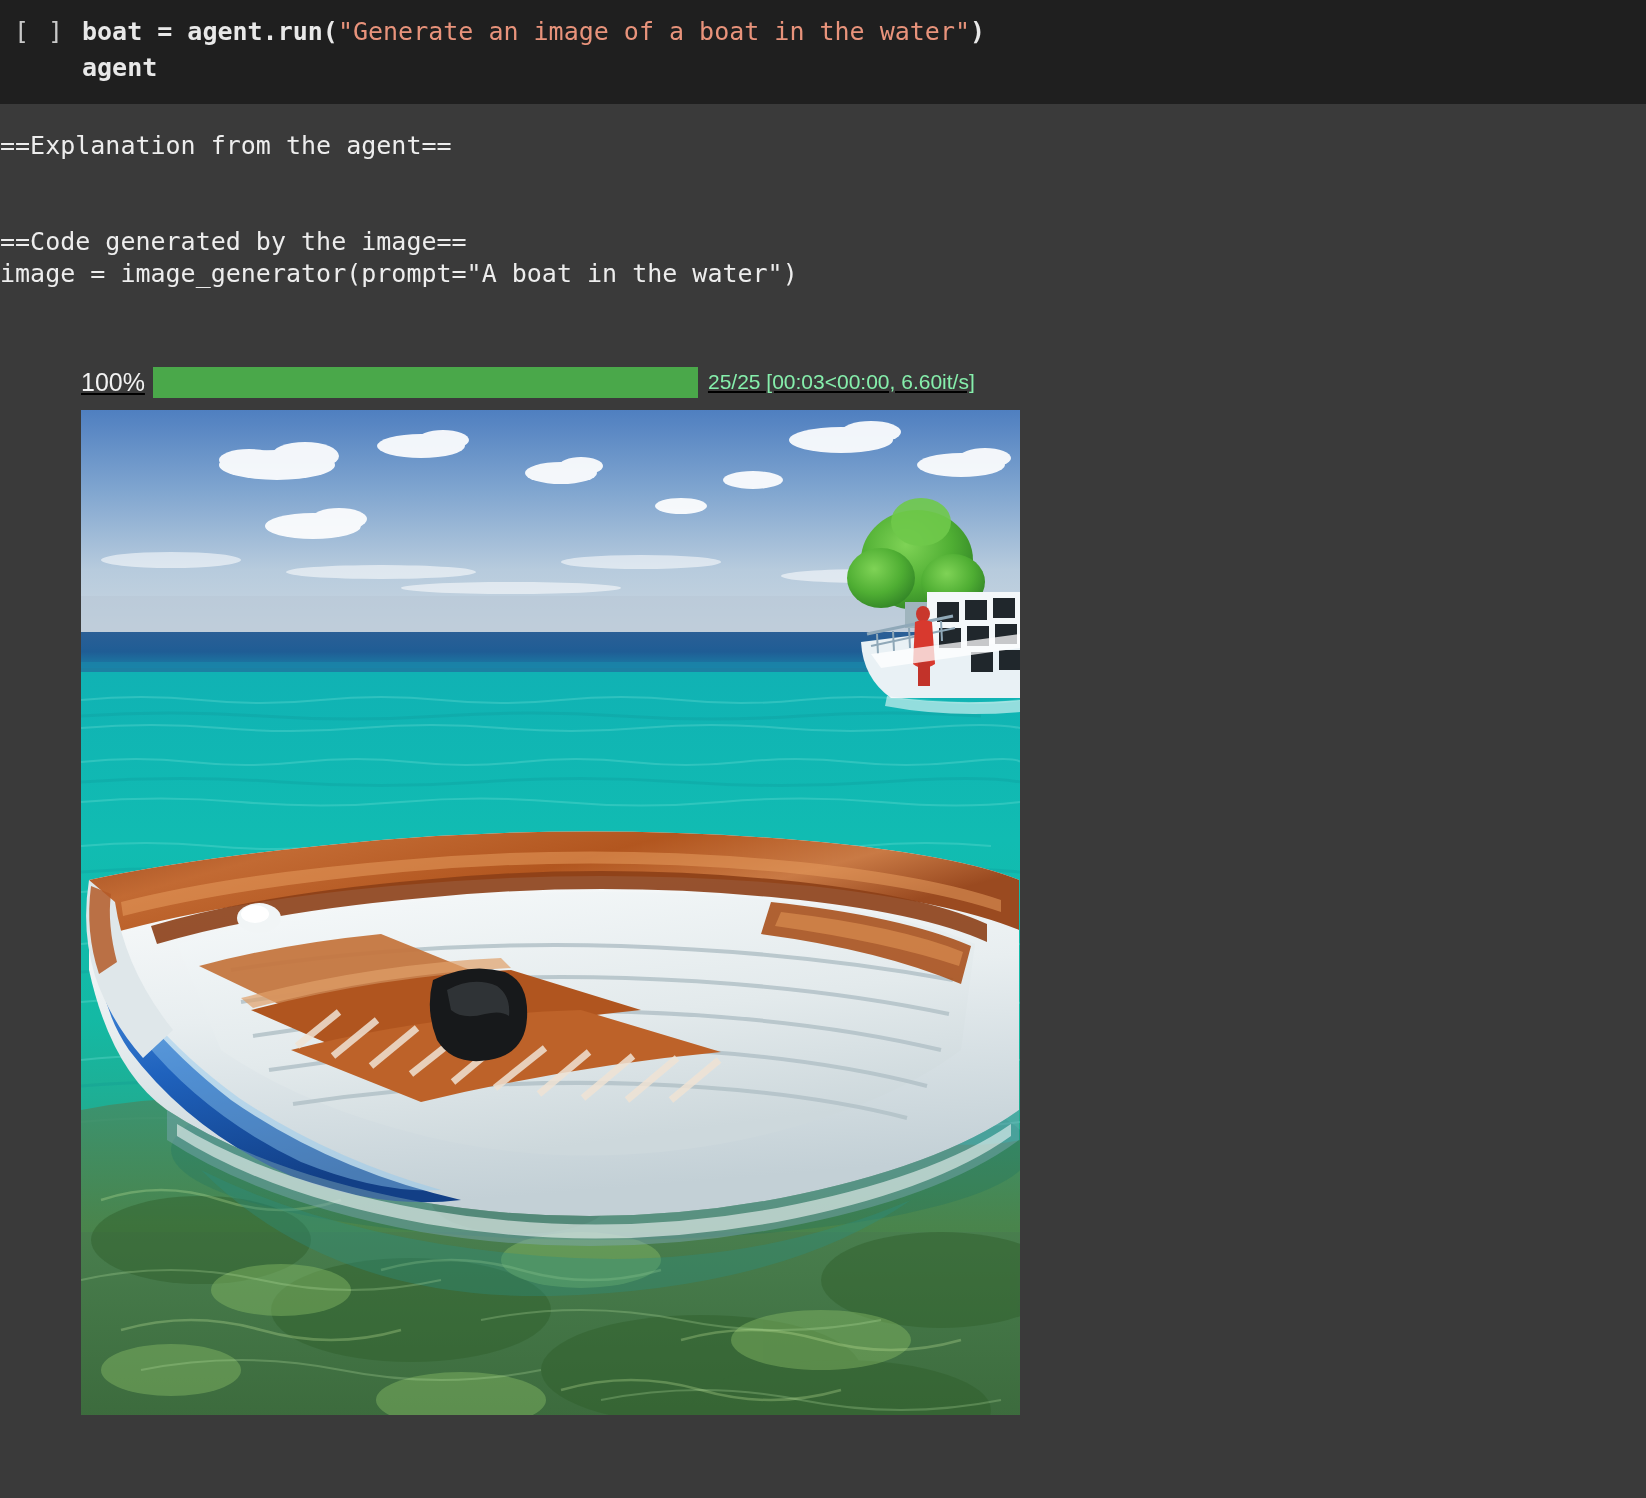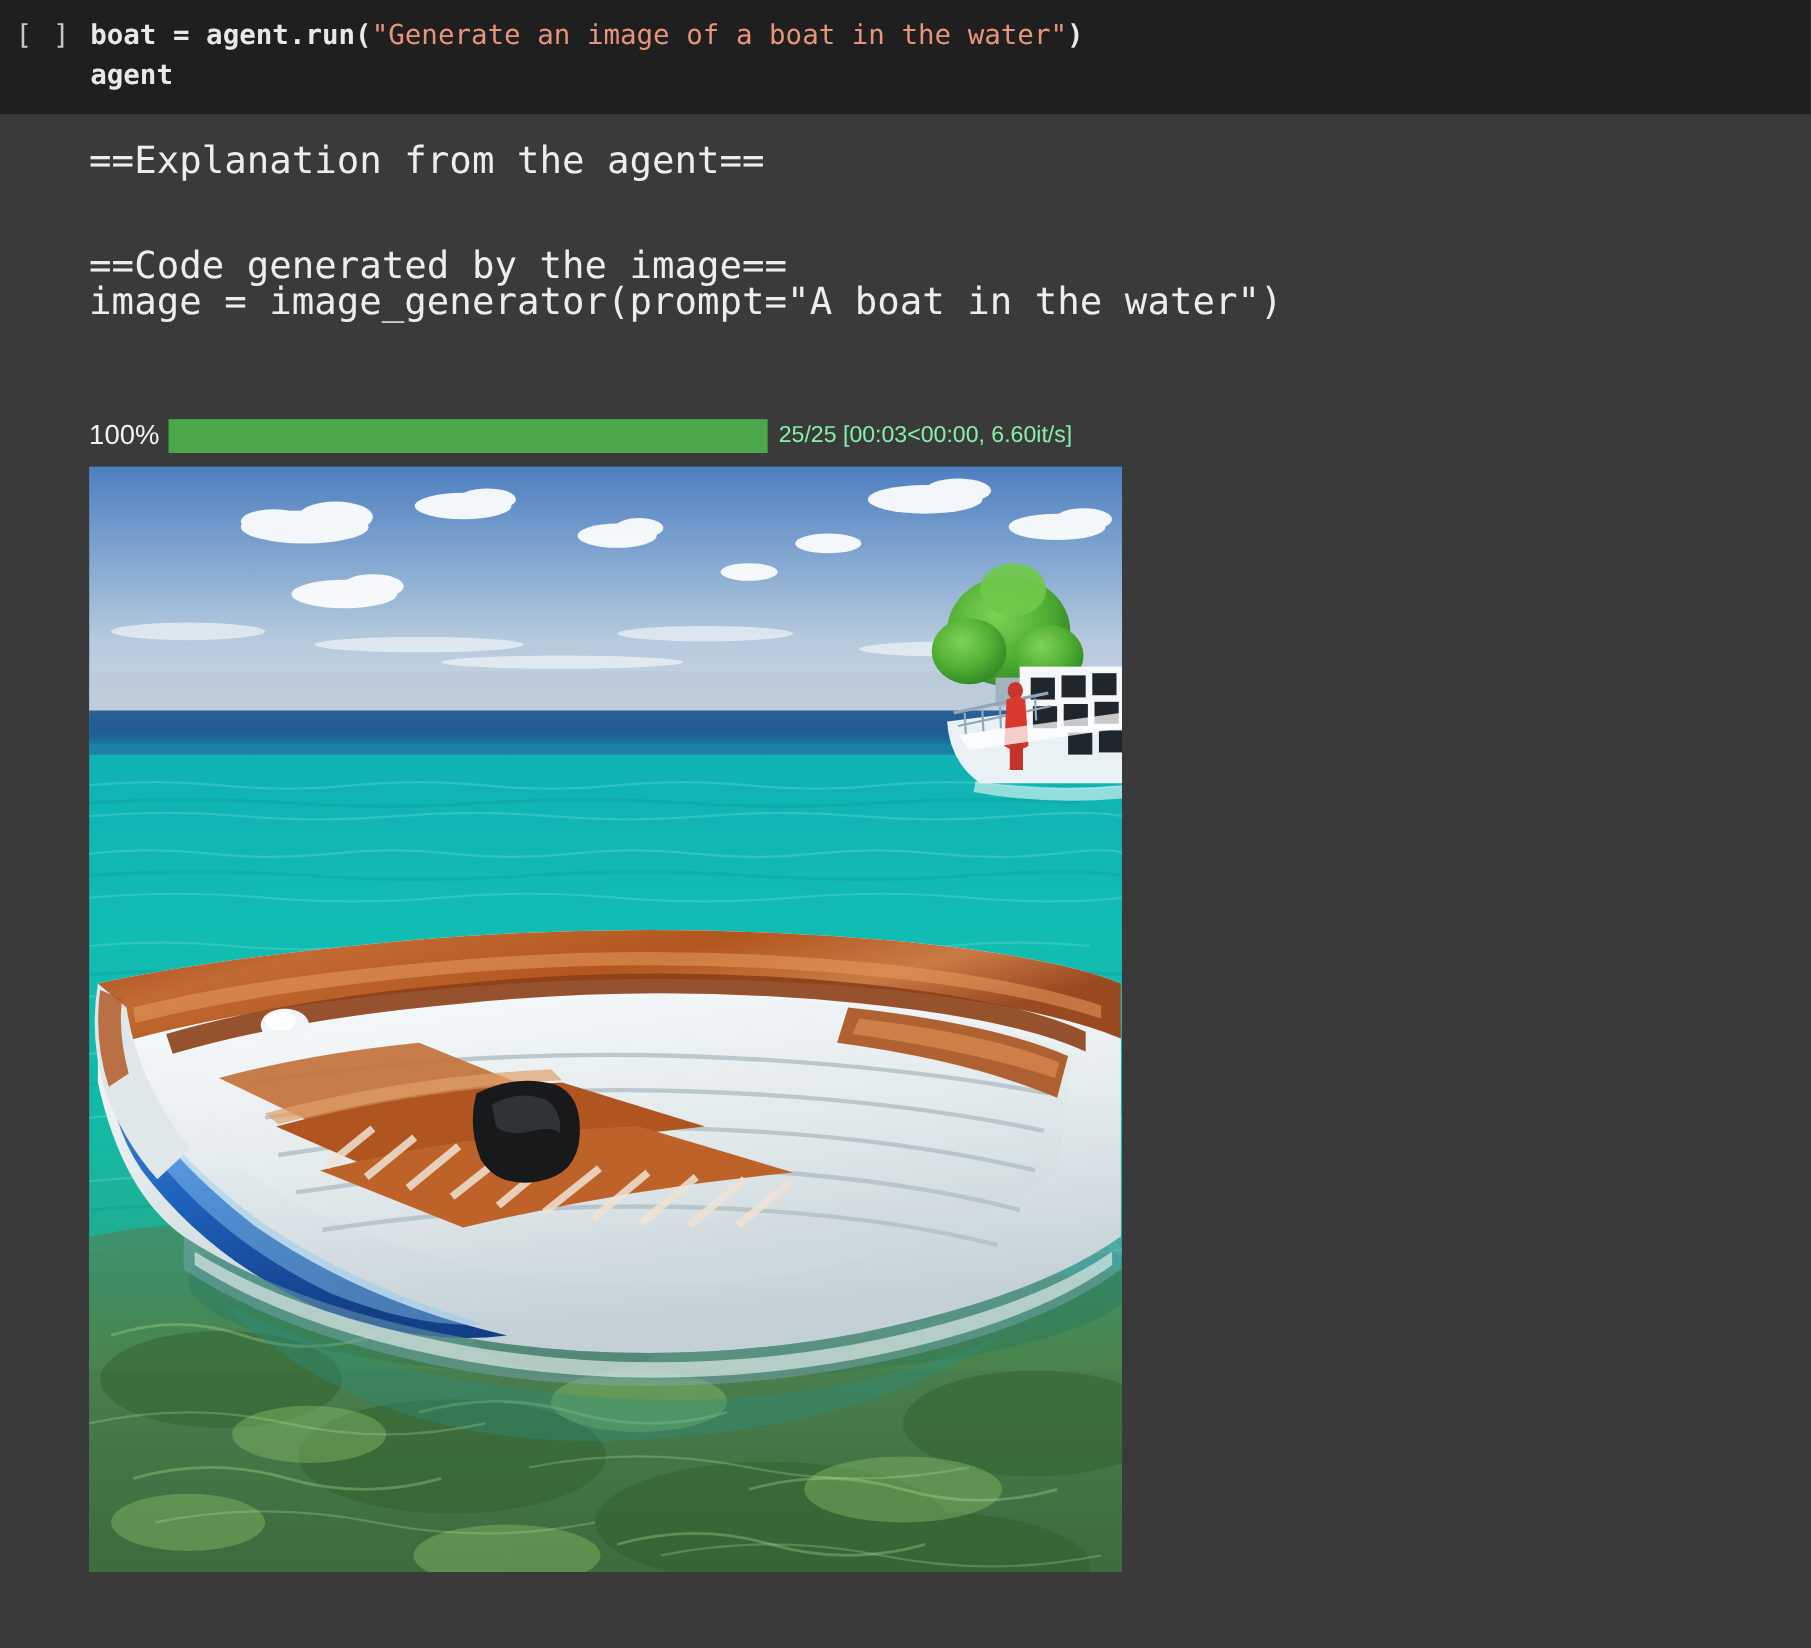--- a/index.html
+++ b/index.html
@@ -55,37 +55,37 @@
   .tok-plain { color: #e8e8e8; font-weight: bold; }
 
   
   #output-area {
     background: #3a3a3a;
     padding: 26px 0 0 0;
     position: relative;
   }
   .out-line {
     color: #ededed;
-    font-size: 34px;
+    font-size: 25px;
     line-height: 32px;
     white-space: pre;
-    padding-left: 81px;
     font-family: "DejaVu Sans Mono", "Liberation Mono", monospace;
   }
   .out-gap { height: 64px; }
   .out-gap-sm { height: 62px; }
 
   
   #progress-row {
     display: flex;
     align-items: center;
     padding-left: 81px;
-    margin-top: 28px;
+    margin-top: 14px;
     height: 32px;
     font-family: "Liberation Sans", sans-serif;
+    text-decoration: underline;
   }
   #progress-pct {
     color: #f2f2f2;
     font-size: 25px;
     font-family: "Liberation Sans", sans-serif;
     line-height: 32px;
     white-space: pre;
   }
   #progress-track {
     width: 545px;

